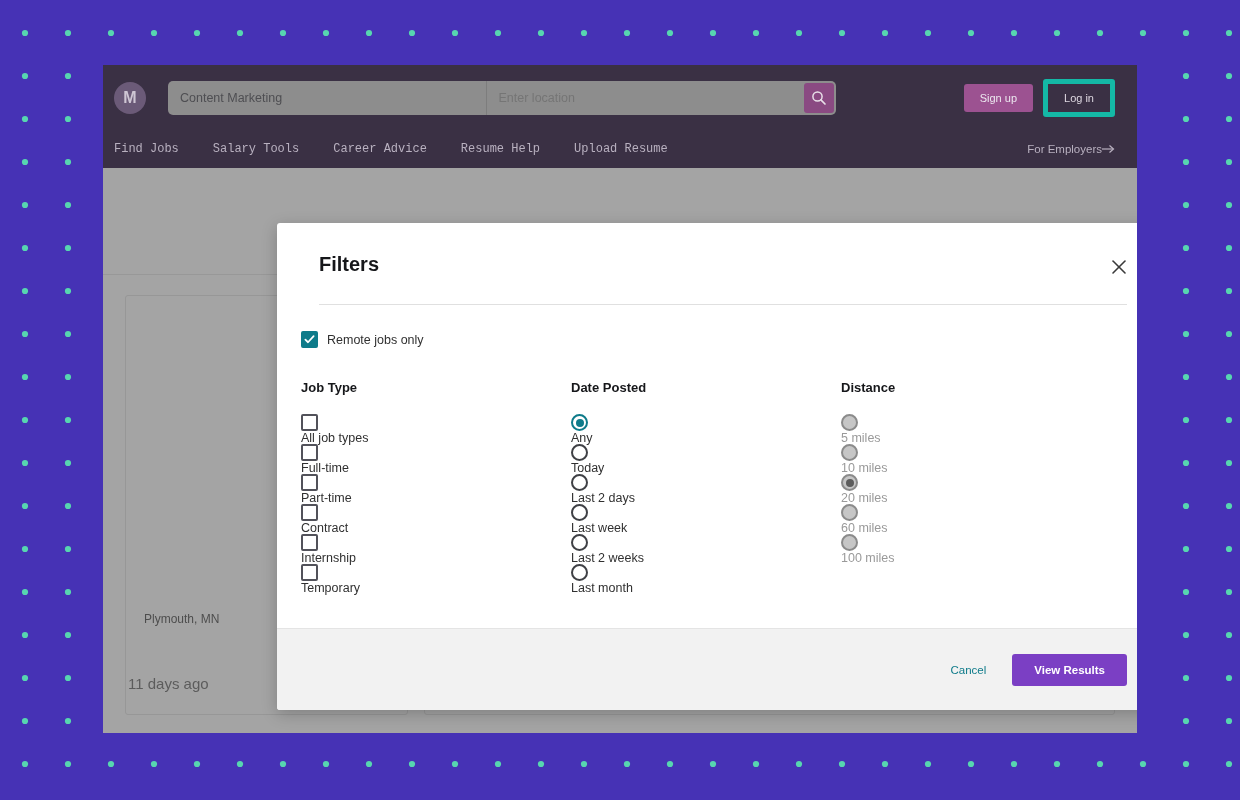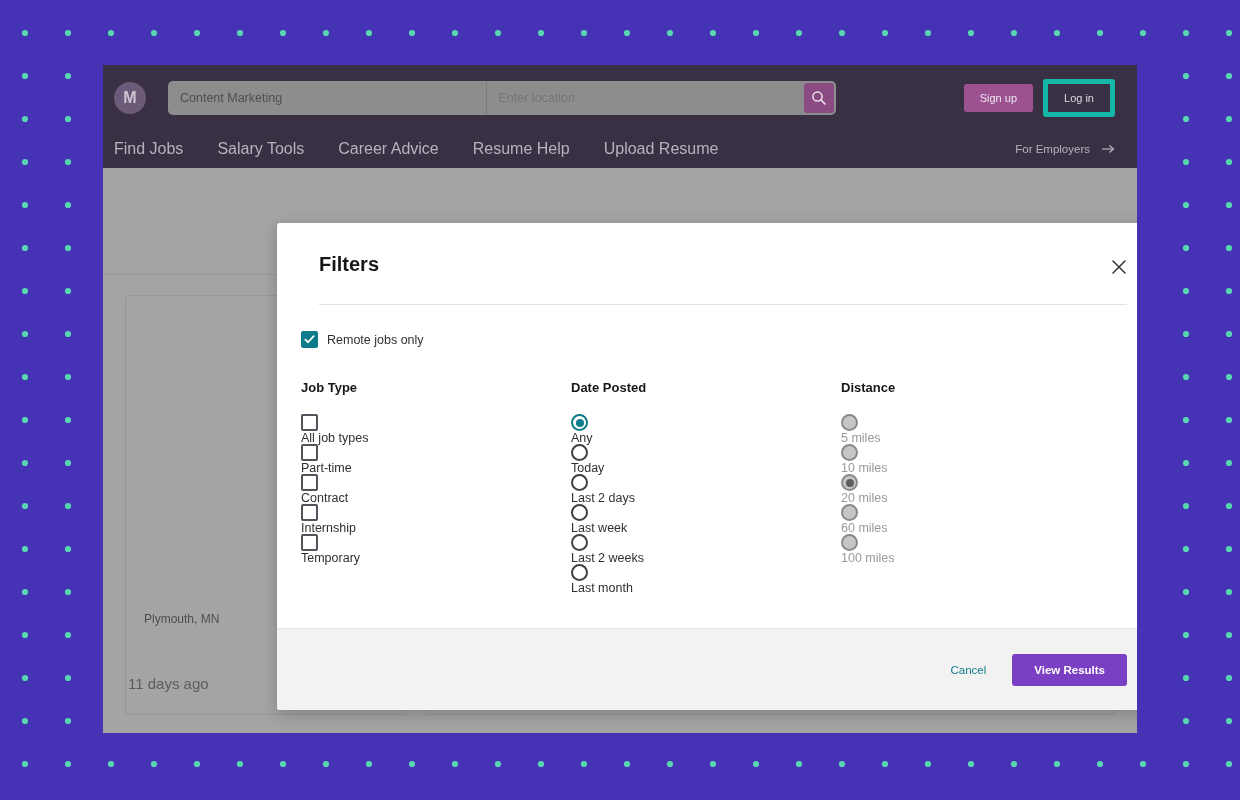--- a/index.html
+++ b/index.html
@@ -110,30 +110,31 @@
   .site-nav {
     height: 38px;
     background: #3a3044;
     display: flex;
     align-items: center;
     padding: 0 22px 0 11px;
     gap: 34px;
   }
   .nav-item {
     color: #b9b1c0;
-    font-size: 16px;
+    font-size: 12px;
     cursor: pointer;
     white-space: nowrap;
+    font-family: Liberation Mono, monospace;
   }
   .nav-employers {
     margin-left: auto;
     color: #b9b1c0;
     font-size: 11.5px;
     cursor: pointer;
-    display: flex; align-items: center; gap: 12px;
+    display: flex; align-items: center; gap: 0;
   }
 
   
   .page-body {
     position: relative;
     height: 565px;
     background: #ffffff;
   }
   .hero-band {
     height: 107px;
@@ -532,20 +533,26 @@
         <div class="col">
           <div class="col-title">Job Type</div>
 
           <div class="opt-row">
             <span class="cbox">
               
             </span>
             <span class="opt-label">All job types</span>
           </div>
 
+          <div class="opt-row">
+            <span class="cbox">
+              
+            </span>
+            <span class="opt-label">Full-time</span>
+          </div>
 
           <div class="opt-row">
             <span class="cbox">
               
             </span>
             <span class="opt-label">Part-time</span>
           </div>
 
           <div class="opt-row">
             <span class="cbox">

